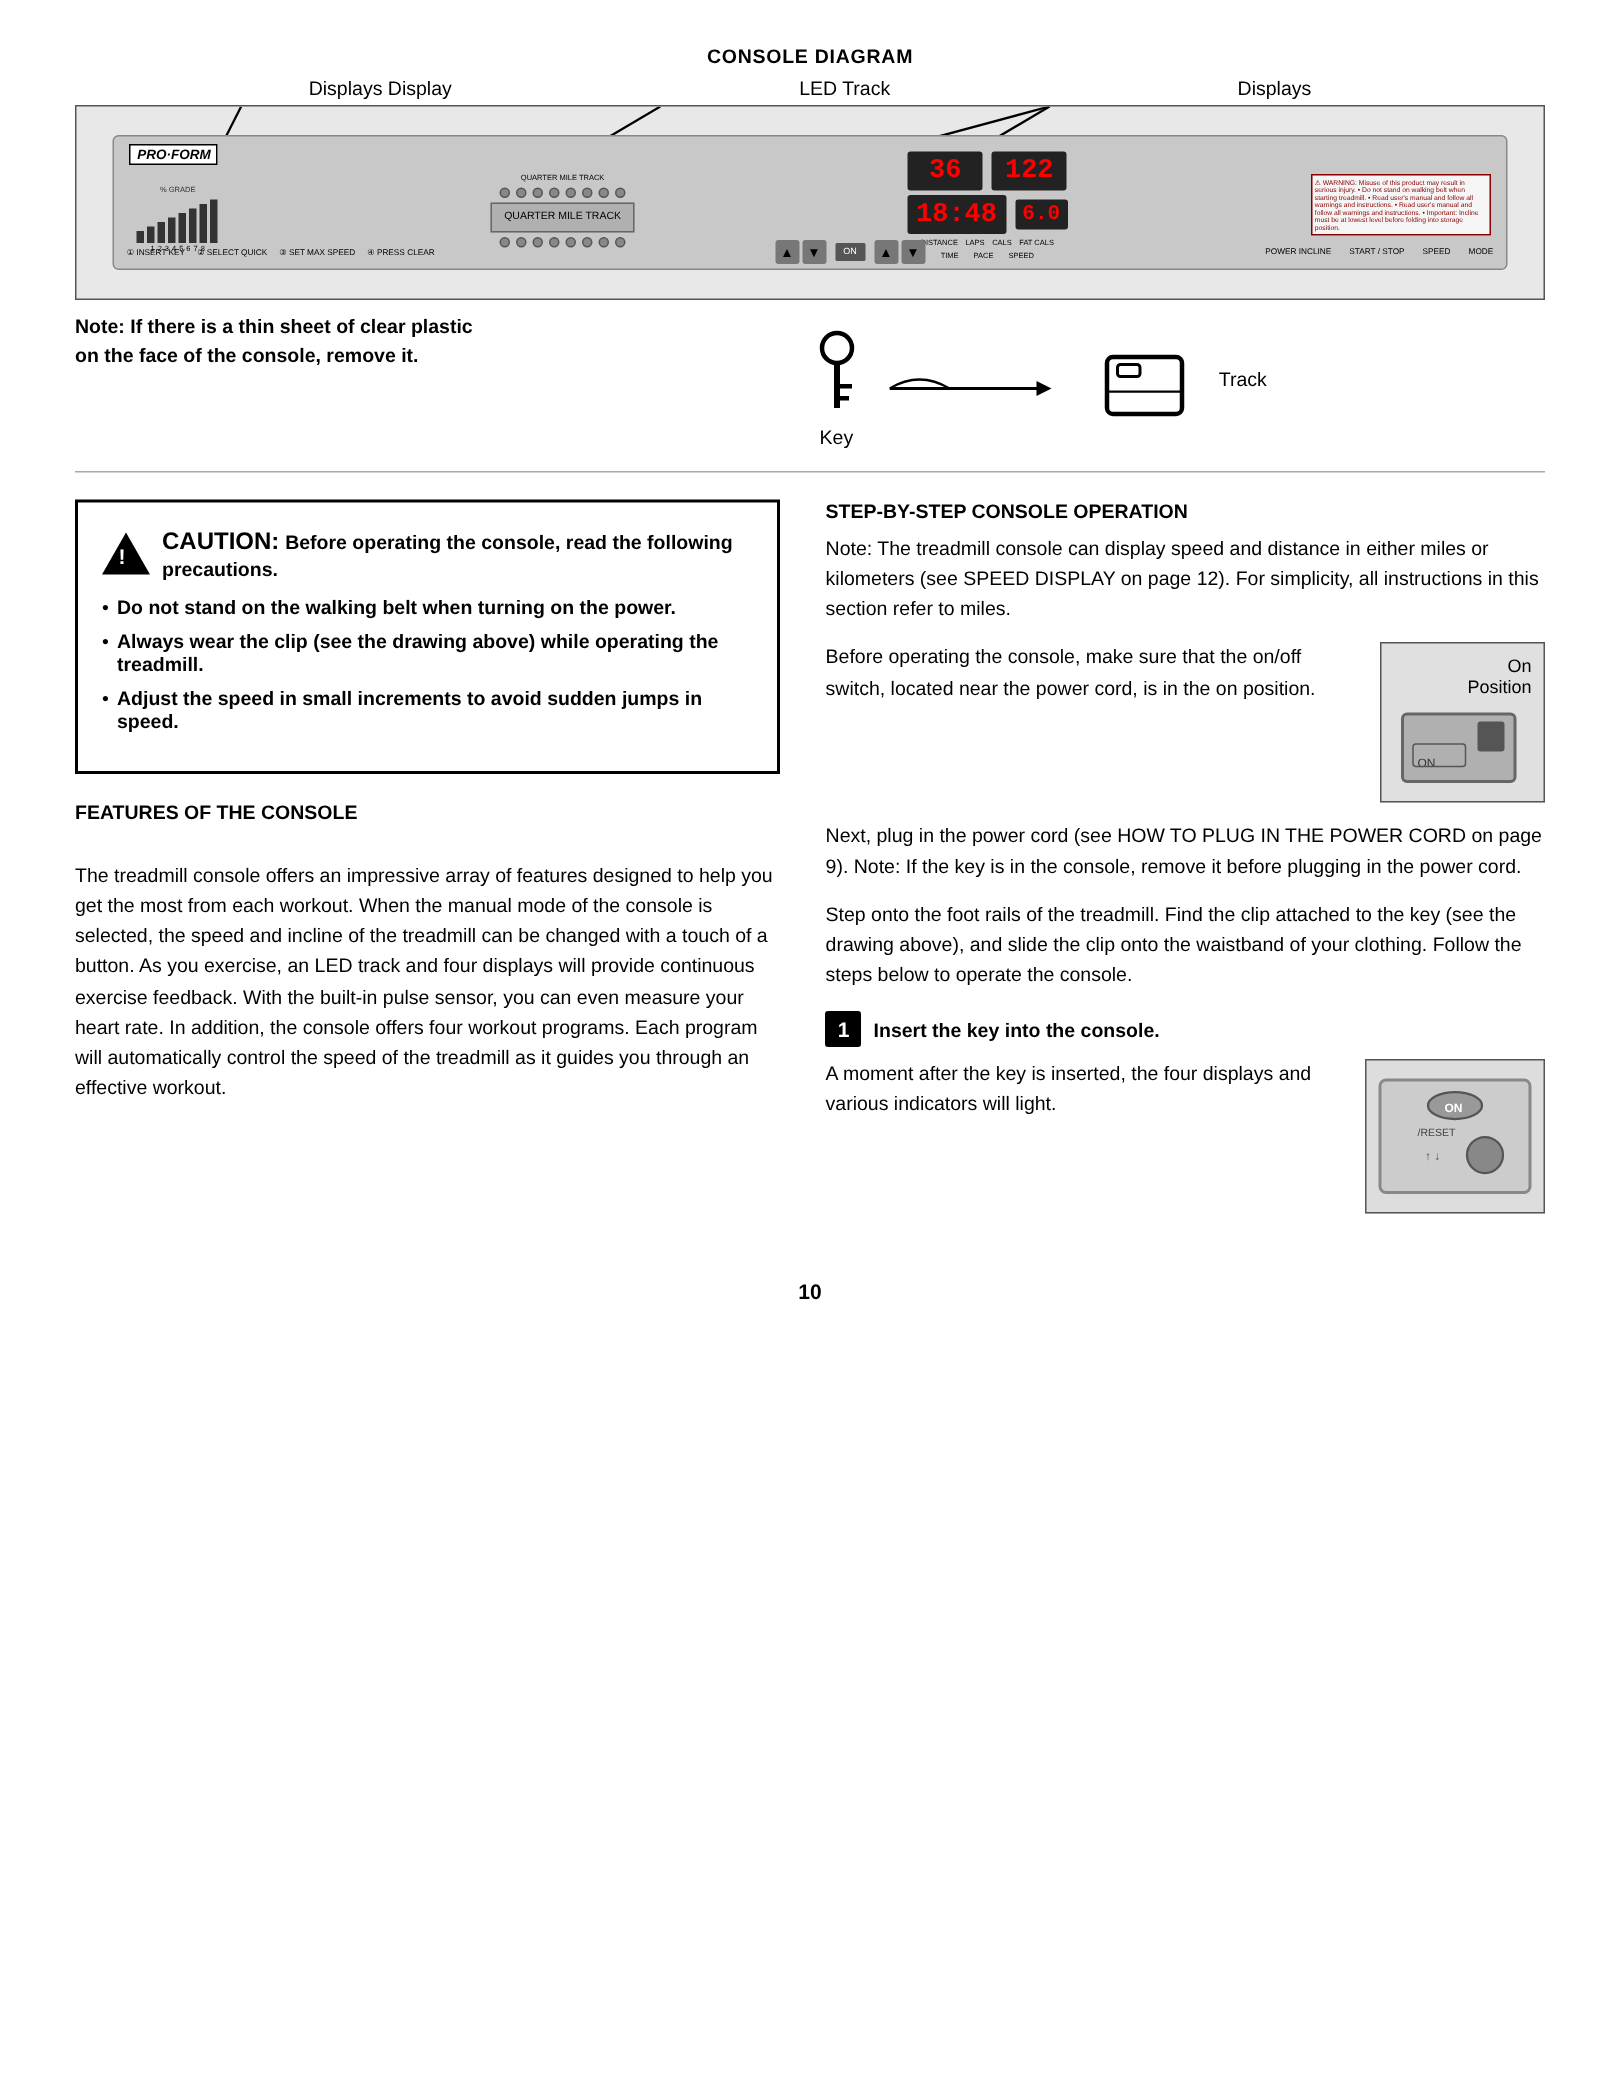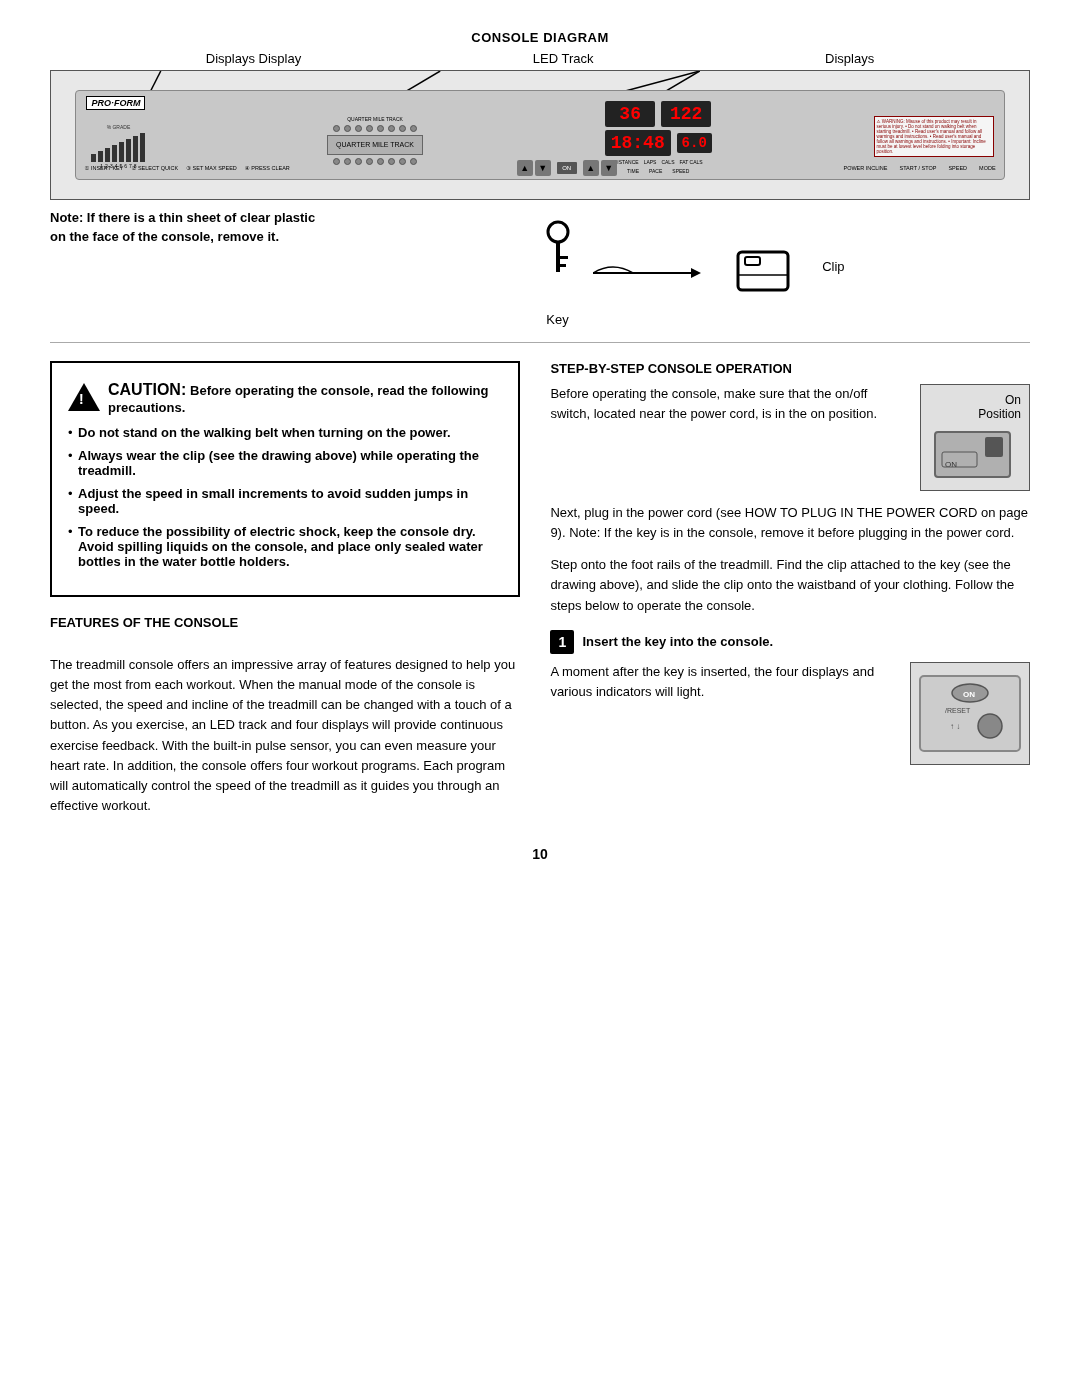--- a/index.html
+++ b/index.html
@@ -551,39 +551,39 @@
     <div class="key-clip-section">
 
       <div style="display:flex;flex-direction:column;align-items:center;gap:4px;">
 
         <svg width="30" height="60" viewBox="0 0 30 60">
           <circle cx="15" cy="12" r="10" fill="none" stroke="#000" stroke-width="3"></circle>
           <rect x="13" y="22" width="4" height="30" fill="#000"></rect>
           <rect x="17" y="36" width="8" height="3" fill="#000"></rect>
           <rect x="17" y="44" width="6" height="3" fill="#000"></rect>
         </svg>
-        <span style="font-size:13px;margin-top:28px;">Key</span>
+        <span style="font-size:13px;">Key</span>
       </div>
 
       <div style="display:flex;flex-direction:column;align-items:center;">
         <svg width="120" height="25" viewBox="0 0 120 25">
           <line x1="0" y1="12" x2="105" y2="12" stroke="#000" stroke-width="2"></line>
           <polygon points="108,12 98,7 98,17" fill="#000"></polygon>
 
           <path d="M0,12 Q20,0 40,12" fill="none" stroke="#000" stroke-width="1.5"></path>
         </svg>
       </div>
 
       <div style="position:relative;">
         <svg width="70" height="50" viewBox="0 0 70 50">
           <rect x="5" y="5" width="50" height="38" rx="4" fill="none" stroke="#000" stroke-width="3"></rect>
           <rect x="12" y="10" width="15" height="8" rx="2" fill="none" stroke="#000" stroke-width="2"></rect>
           <line x1="5" y1="28" x2="55" y2="28" stroke="#000" stroke-width="1.5"></line>
         </svg>
-        <span style="font-size:13px;position:absolute;right:-42px;top:12px;white-space:nowrap;">Clip</span>
+        <span style="font-size:13px;position:absolute;right:-42px;top:12px;white-space:nowrap;">Track</span>
       </div>
     </div>
   </div>
 </div>
 
 <hr class="divider">
 
 <div class="main-columns">
 
   <div class="left-column">
@@ -599,35 +599,33 @@
       <ul class="caution-bullets">
         <li>
           <strong>Do not stand on the walking belt when turning on the power.</strong>
         </li>
         <li>
           <strong>Always wear the clip (see the drawing above) while operating the treadmill.</strong>
         </li>
         <li>
           <strong>Adjust the speed in small increments to avoid sudden jumps in speed.</strong>
         </li>
-        <li>
-          <strong>To reduce the possibility of electric shock, keep the console dry. Avoid spilling liquids on the console, and place only sealed water bottles in the water bottle holders.</strong>
-        </li>
       </ul>
     </div>
 
     <div>
       <div class="features-title">FEATURES OF THE CONSOLE</div>
       <p class="features-text">The treadmill console offers an impressive array of features designed to help you get the most from each workout. When the manual mode of the console is selected, the speed and incline of the treadmill can be changed with a touch of a button. As you exercise, an LED track and four displays will provide continuous exercise feedback. With the built-in pulse sensor, you can even measure your heart rate. In addition, the console offers four workout programs. Each program will automatically control the speed of the treadmill as it guides you through an effective workout.</p>
     </div>
   </div>
 
   <div class="right-column">
 
     <div class="step-by-step-title">STEP-BY-STEP CONSOLE OPERATION</div>
+    <p class="step-by-step-intro">Note: The treadmill console can display speed and distance in either miles or kilometers (see SPEED DISPLAY on page 12). For simplicity, all instructions in this section refer to miles.</p>
 
     <div class="before-operating">
       <p class="before-text">Before operating the console, make sure that the on/off switch, located near the power cord, is in the on position.</p>
       <div class="on-position-box">
         <div style="display:flex;width:100%;justify-content:flex-start;align-items:center;gap:6px;">
           <div style="text-align:right;flex:1;">
             <div style="font-size:12px;">On</div>
             <div style="font-size:12px;">Position</div>
           </div>
         </div>

